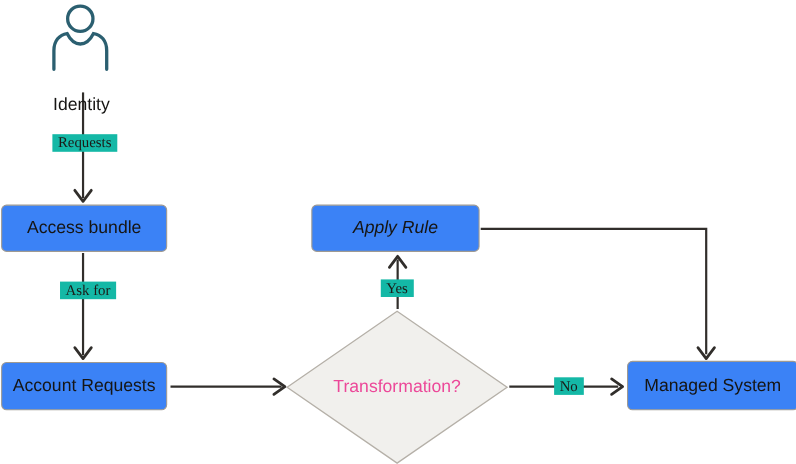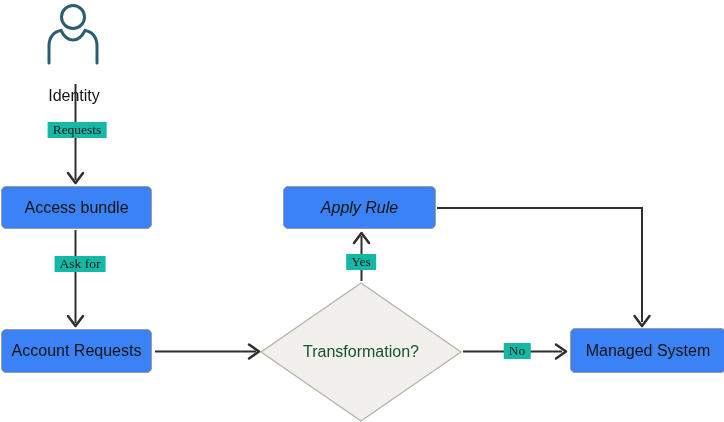--- a/index.html
+++ b/index.html
@@ -24,21 +24,21 @@
   .lbl-requests{left:77px;top:130px;}
   .lbl-ask-for{left:80px;top:264px;}
   .lbl-yes{left:361px;top:262px;}
   .lbl-no{left:517px;top:351px;}
   .identity-label{
     position:absolute;left:74px;top:72px;transform:translate(-50%,-50%);
     font-size:16px;color:#161513;white-space:nowrap;margin-top:24px;
   }
   .diamond-label{
     position:absolute;left:361px;top:352px;transform:translate(-50%,-50%);
-    font-size:16px;color:#14532d;white-space:nowrap;
+    font-size:16px;color:#ec4899;white-space:nowrap;
   }
 </style>
 </head>
 <body>
 
 <div class="canvas">
 
   <svg width="724" height="422" viewBox="0 0 724 422">
 
     <polygon points="261,352 361,283 461,352 361,421" fill="#f1f0ed" stroke="#b5b0a8" stroke-width="1.2"></polygon>

